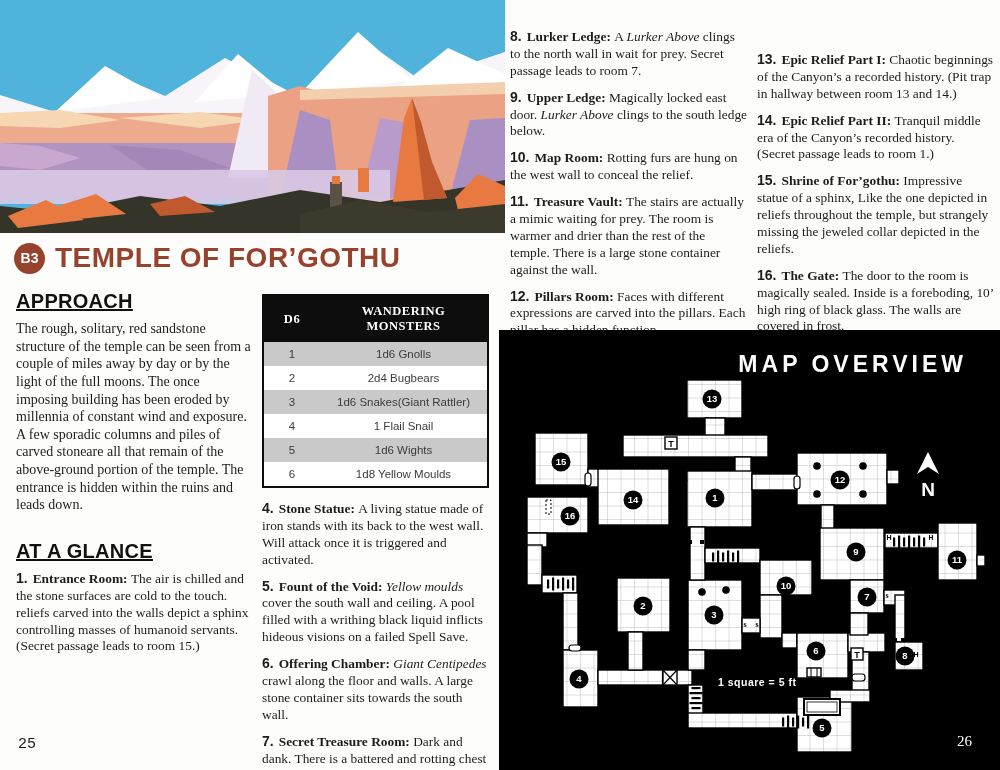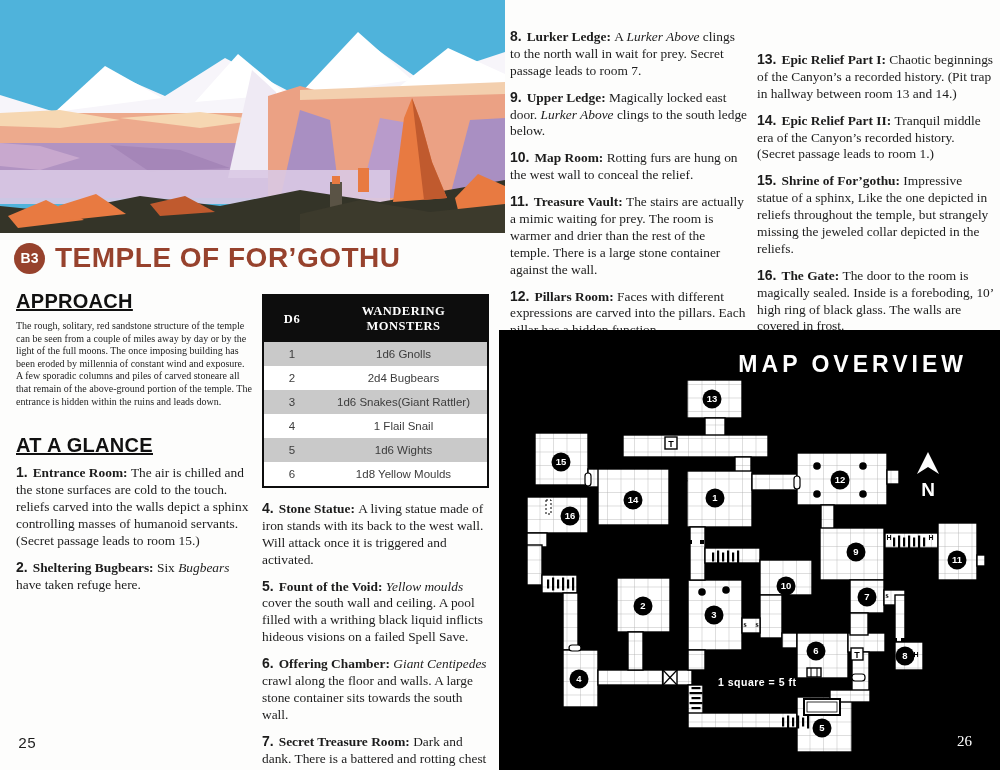--- a/index.html
+++ b/index.html
@@ -15,21 +15,21 @@
          font:bold 14px "Liberation Sans",sans-serif;}
   .title{font:bold 28px "Liberation Sans",sans-serif;color:var(--rust);letter-spacing:.5px;}
   
   .col{width:236px;}
   .col1{left:16px;top:290px;width:236px;}
   .col2{left:262px;top:294px;width:227px;}
   .col3{left:510px;top:28px;width:238px;}
   .col4{left:757px;top:16px;width:238px;margin-top:35px;}
   h2{font:bold 20px "Liberation Sans",sans-serif;letter-spacing:.3px;margin:0 0 7px 0;color:#111;text-decoration:underline;}
   h2.gap{margin-top:26px;}
-  .body-p{font-size:10px;line-height:1.26;margin:0;}
+  .body-p{font-size:14px;line-height:1.26;margin:0;}
   .entry{font-size:13.4px;line-height:1.26;margin:0 0 9px 0;}
   .enum{font:bold 14px "Liberation Sans",sans-serif;padding-right:5px;}
   .ename{font-weight:bold;}
   .pageno{font-size:15px;}
   .pageno-left{left:18px;top:736px;font-family:Liberation Mono, monospace;}
   
   table.mon{border-collapse:collapse;width:227px;border:2px solid #0d0d0d;
             font-family:"Liberation Sans",sans-serif;margin:0 0 12px 0;}
   table.mon th{background:#0d0d0d;color:#fff;font-size:12.5px;letter-spacing:.5px;
                padding:8px 4px;text-align:center;font-family:Liberation Serif, serif;}
@@ -89,21 +89,20 @@
     <div class="badge">B3</div>
     <div class="title">TEMPLE OF FOR’GOTHU</div>
   </div>
 
   <div class="abs col col1">
     <h2>APPROACH</h2>
     <p class="body-p">The rough, solitary, red sandstone structure of the temple can be seen from a couple of miles away by day or by the light of the full moons. The once imposing building has been eroded by millennia of constant wind and exposure. A few sporadic columns and piles of carved stoneare all that remain of the above-ground portion of the temple. The entrance is hidden within the ruins and leads down.</p>
     <h2 class="gap">AT A GLANCE</h2>
     <div>
         <p class="entry"><span class="enum">1.</span><span class="ename">Entrance Room: </span><span>The air is chilled and the stone surfaces are cold to the touch. reliefs carved into the walls depict a sphinx controlling masses of humanoid servants. (Secret passage leads to room 15.)</span></p>
-        <p class="entry"><span class="enum">2.</span><span class="ename">Sheltering Bugbears: </span><span>Six </span><i>Bugbears</i><span> have taken refuge here.</span></p>
       </div>
   </div>
 
   <div class="abs col2">
     <table class="mon">
       <thead>
           <tr>
         <th style="width:48px">D6</th>
         <th>WANDERING MONSTERS</th>
       </tr>

